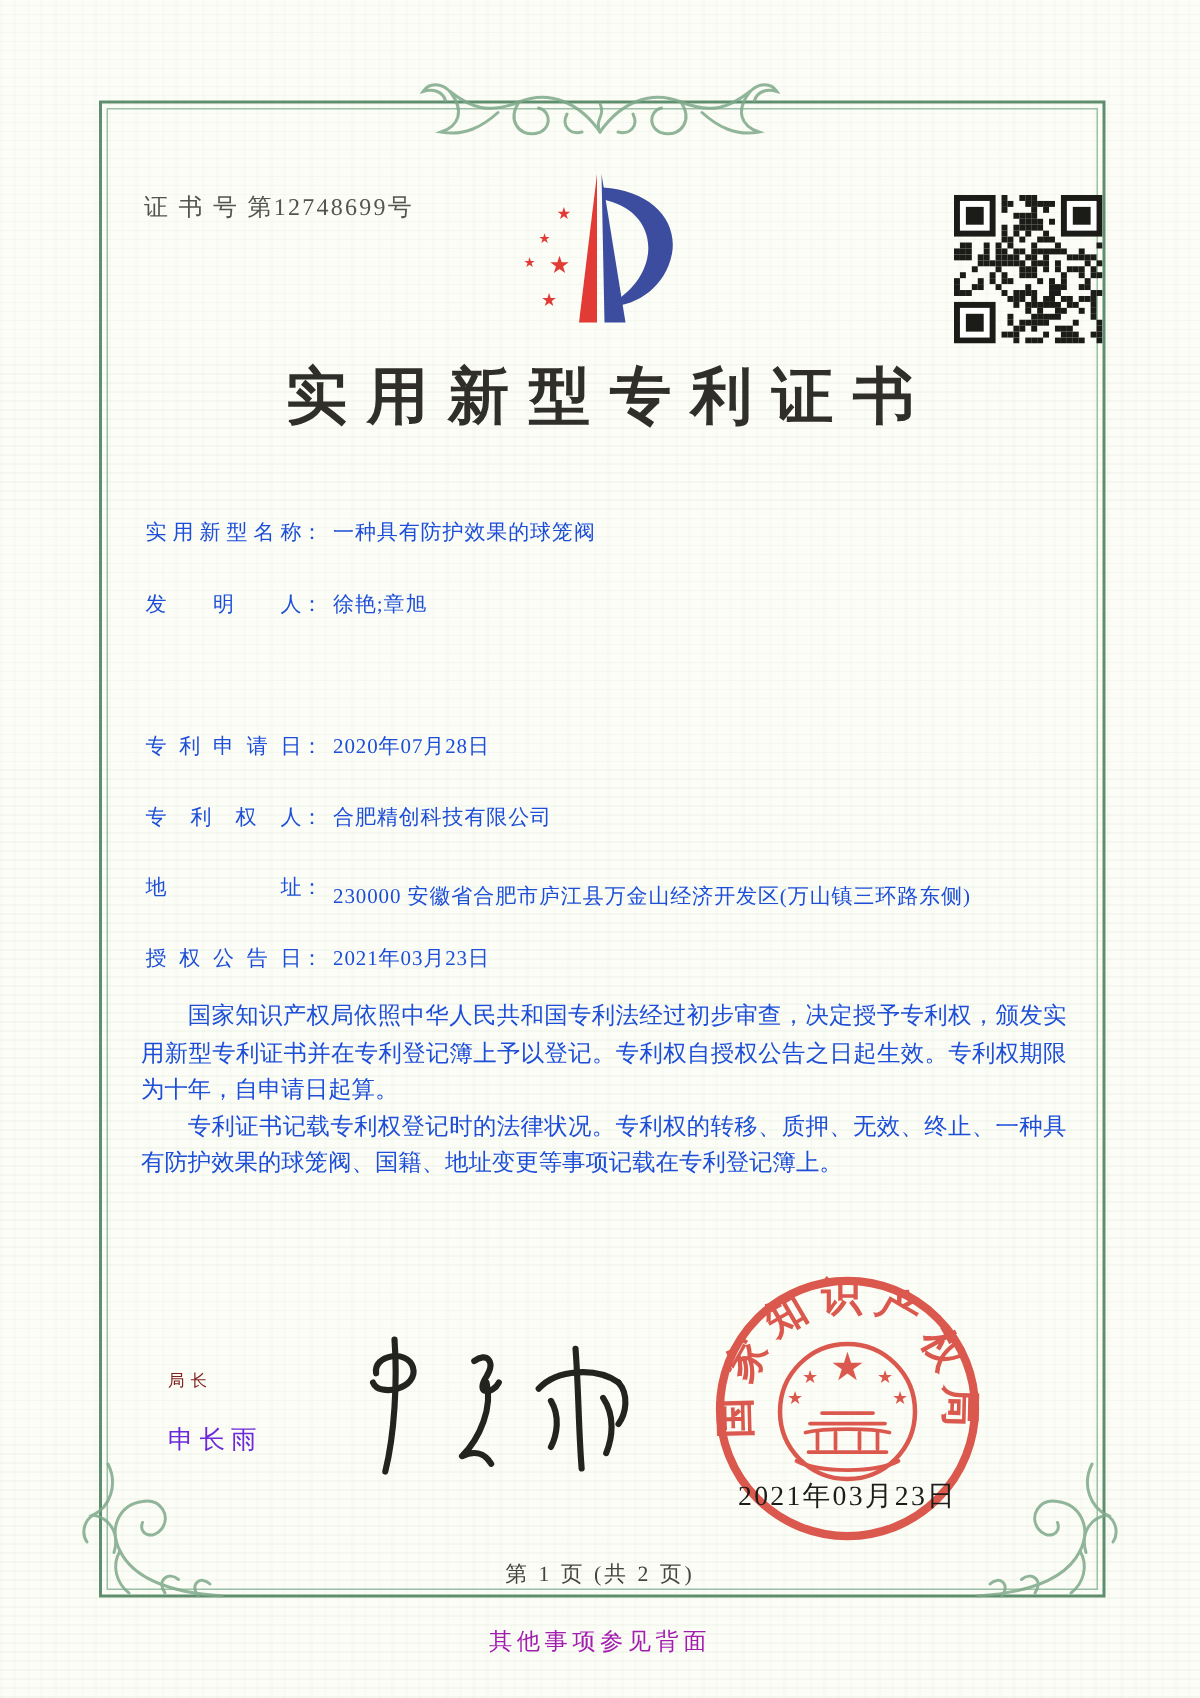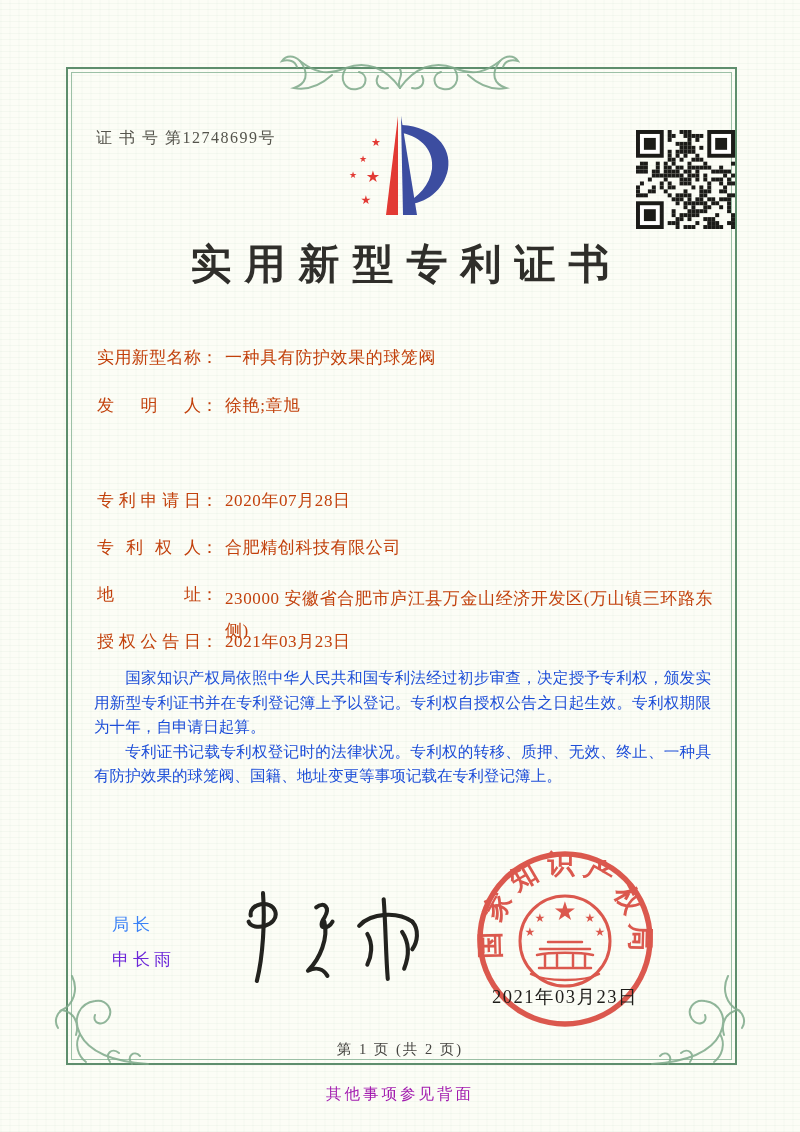--- a/index.html
+++ b/index.html
@@ -11,34 +11,34 @@
                repeating-linear-gradient(90deg, rgba(160,195,170,0.04) 0 2px, transparent 2px 9px);}
   .border-outer{position:absolute;left:66px;top:67px;width:667px;height:994px;
     border:2px solid #5e8e6d;}
   .border-inner{position:absolute;inset:3px;border:1px solid #9cc0a6;}
   .cert-no{position:absolute;left:96px;top:128px;font-size:16px;color:#55544c;
     letter-spacing:1.5px;}
   .logo{position:absolute;left:342px;top:112px;width:112px;height:108px;}
   .qr{position:absolute;left:636px;top:130px;width:99px;height:99px;}
   .title{position:absolute;left:0;top:237px;width:100%;text-align:center;
     font-size:41px;font-weight:600;color:#2f2e2a;letter-spacing:13px;text-indent:13px;}
-  .row{position:absolute;left:97px;font-size:17px;color:#c2410c;white-space:nowrap;}
+  .row{position:absolute;left:97px;font-size:14px;color:#1d4ed8;white-space:nowrap;}
   .flabel{display:inline-block;width:104px;text-align:justify;text-align-last:justify;
     vertical-align:top;}
   .colon{display:inline-block;vertical-align:top;}
   .fvalue{display:inline-block;margin-left:7px;letter-spacing:0.6px;vertical-align:top;}
   .fvalue.wrap{white-space:normal;width:508px;line-height:32px;}
   .r1{top:346px}.r2{top:394px}.r3{top:441px}.r4{top:489px}.r5{top:536px}
   .r6{top:583px}.r7{top:630px}
   .row2{position:absolute;left:398px;top:630px;font-size:17px;color:#3c3b35;white-space:nowrap;}
   .row2 .flabel{width:100px;}
   .paras{position:absolute;left:94px;top:666px;width:617px;font-size:15.6px;
     line-height:24.5px;color:#1d4ed8;text-align:justify;}
   .paras p{margin:0;text-indent:2em;}
-  .director-title{position:absolute;left:112px;top:913px;font-size:17px;color:#3b82f6;
+  .director-title{position:absolute;left:112px;top:913px;font-size:11px;color:#7f1d1d;
     letter-spacing:4px;font-family:"Liberation Sans",sans-serif;}
   .director-name{position:absolute;left:112px;top:948px;font-size:17px;color:#6d28d9;
     letter-spacing:4px;font-family:"Liberation Sans",sans-serif;}
   .sig{position:absolute;left:218px;top:884px;width:225px;height:104px;}
   .seal{position:absolute;left:474px;top:848px;width:182px;height:182px;opacity:0.9;}
   .seal-date{position:absolute;left:492px;top:984px;font-size:18.5px;color:#1d1c19;
     letter-spacing:1.5px;font-weight:500;}
   .page-no{position:absolute;left:0;top:1040px;width:100%;text-align:center;
     font-size:14.5px;color:#454440;letter-spacing:2px;}
   .back-note{position:absolute;left:0;top:1084px;width:100%;text-align:center;

